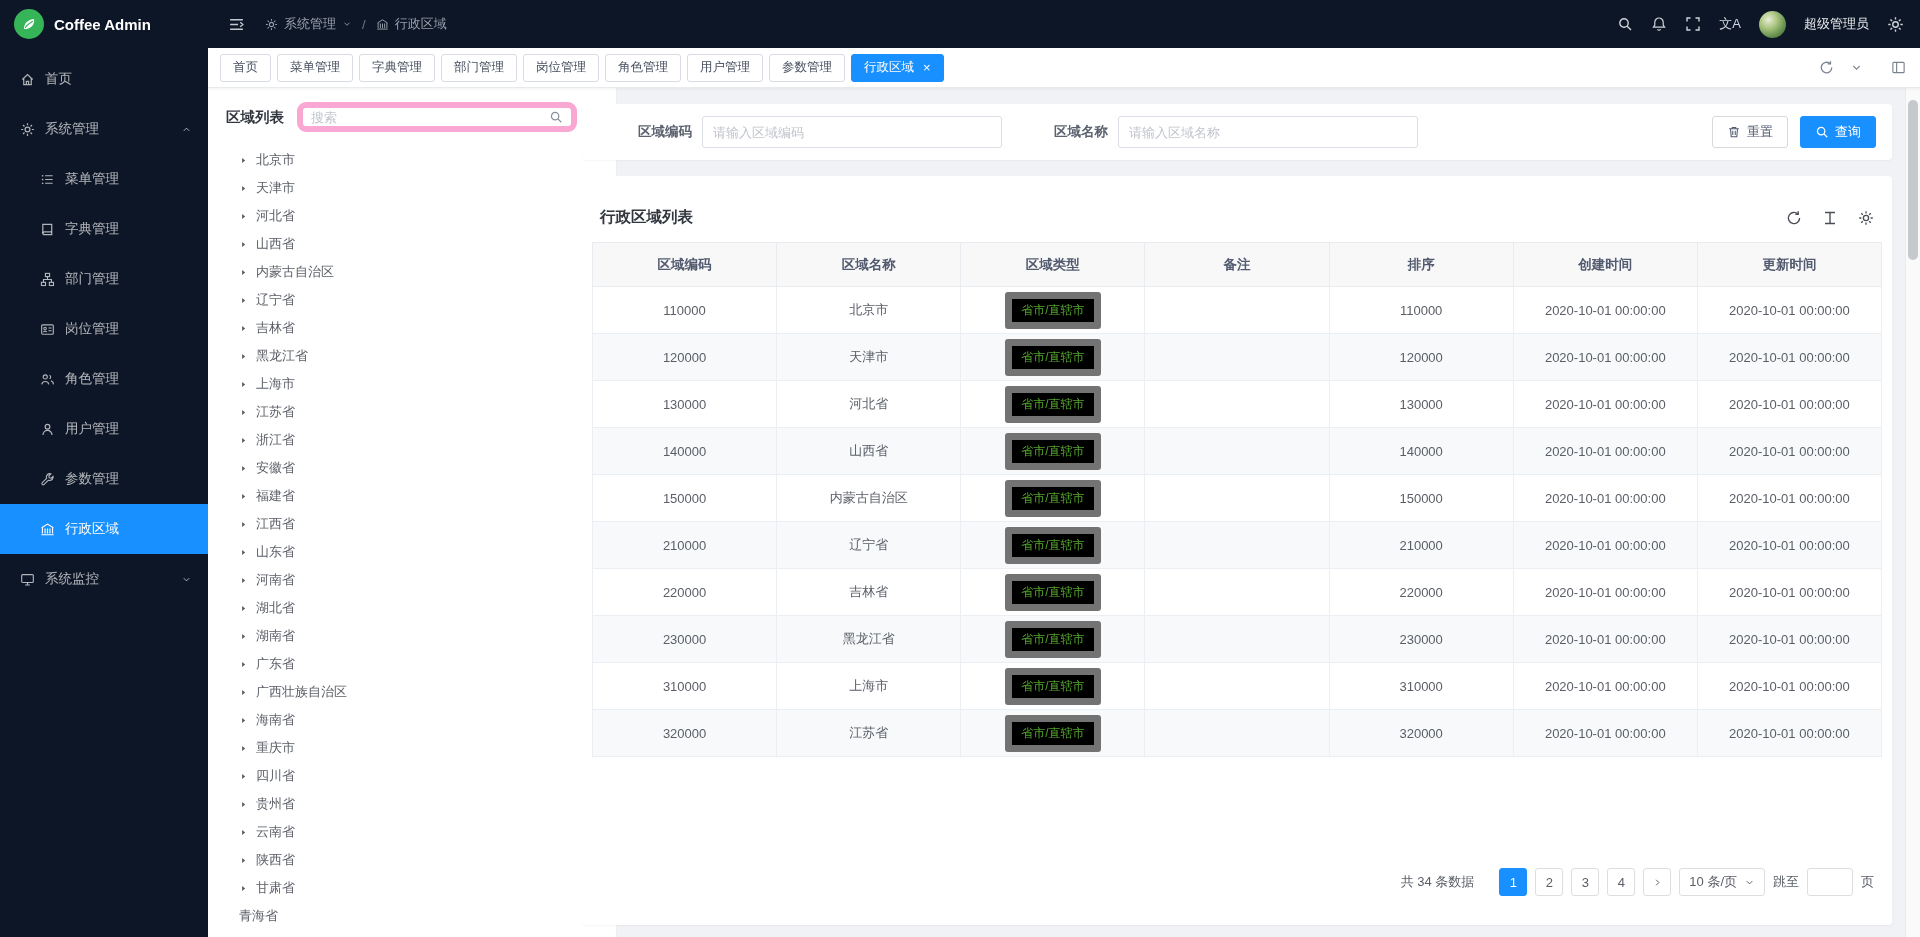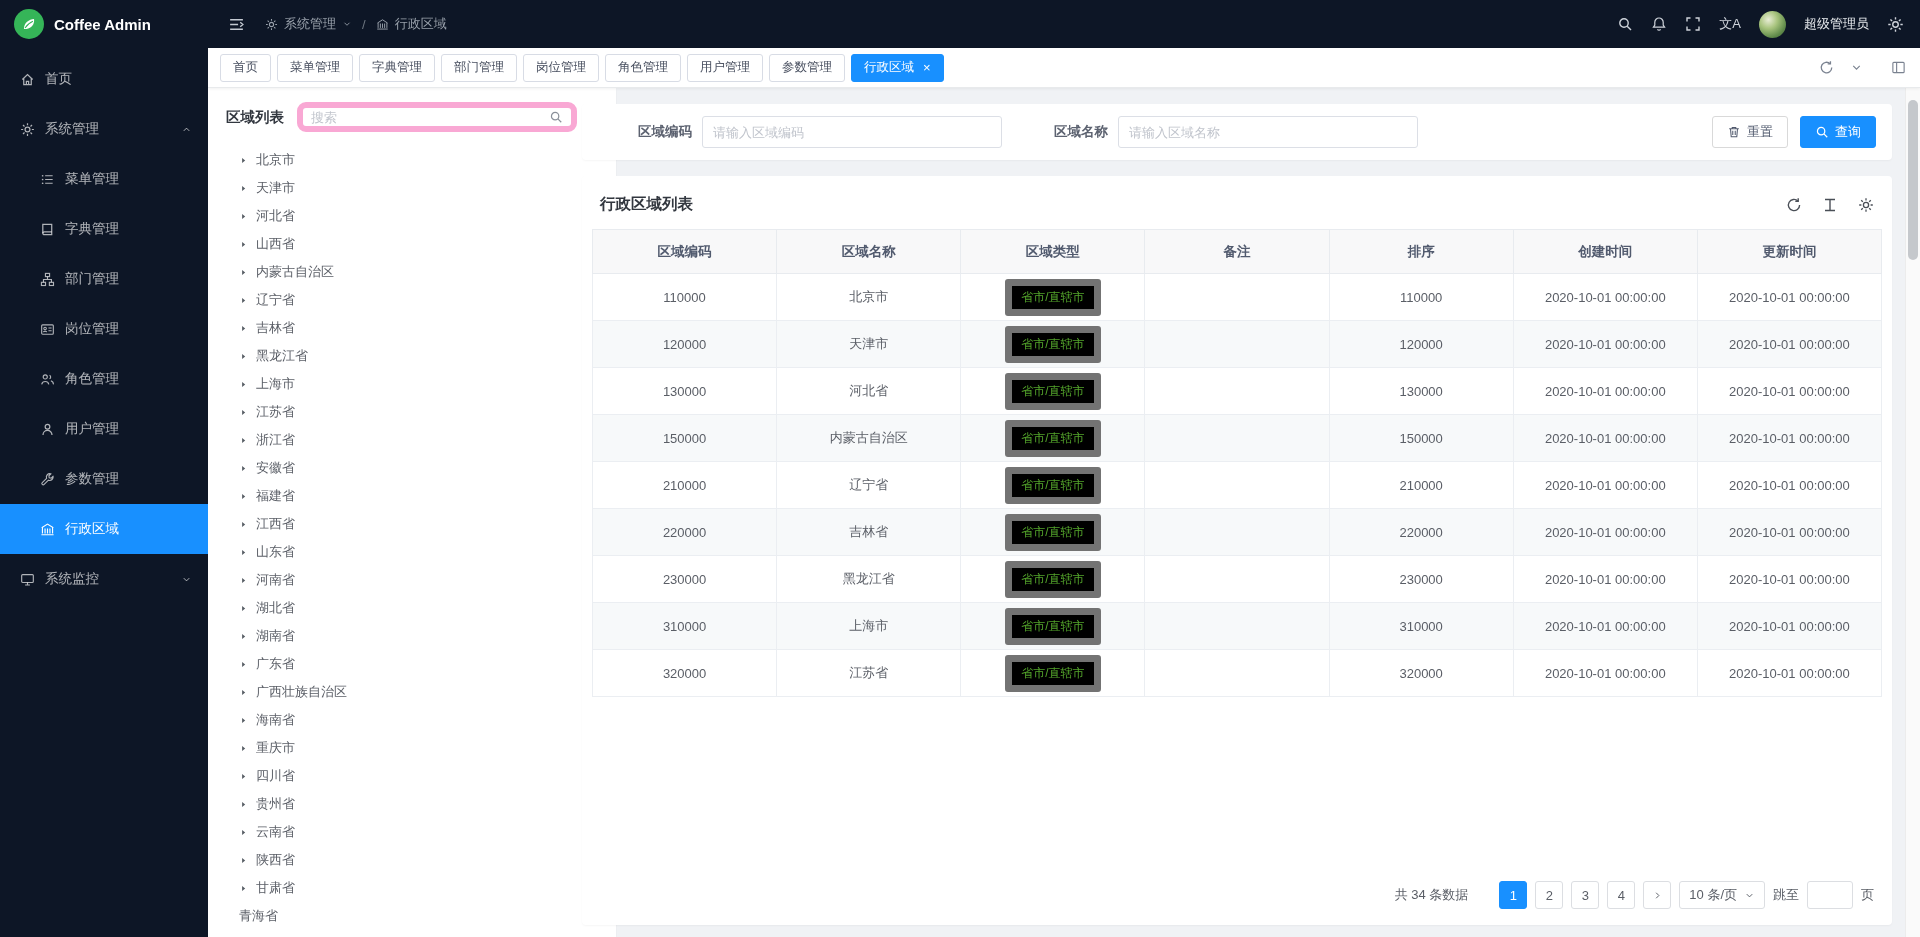--- a/index.html
+++ b/index.html
@@ -59,34 +59,34 @@
   
   .main { position: absolute; left: 582px; top: 88px; width: 1310px; bottom: 0; }
   .filter-card { margin-top: 16px; height: 56px; background: #fff; border-radius: 4px; box-shadow: 0 1px 2px rgba(0,0,0,0.04); display: flex; align-items: center; padding: 0 16px; }
   .f-label { font-weight: bold; color: #5c6270; font-size: 13.5px; margin: 0 10px 0 52px; white-space: nowrap; }
   .f-input { width: 300px; height: 32px; border: 1px solid #dcdfe6; border-radius: 3px; padding: 0 10px; font-size: 13px; color: #606266; outline: none; }
   .f-input::placeholder { color: #c0c4cc; }
   .f-actions { margin-left: auto; display: flex; align-items: center; gap: 12px; }
   .btn { height: 32px; display: inline-flex; align-items: center; gap: 6px; padding: 0 14px; border-radius: 3px; font-size: 13px; cursor: pointer; border: 1px solid #d9d9d9; background: #fff; color: #515a6e; font-family: inherit; }
   .btn.primary { background: #1890ff; border-color: #1890ff; color: #fff; }
 
-  .table-card { margin-top: 16px; background: #fff; border-radius: 4px; box-shadow: 0 1px 2px rgba(0,0,0,0.04); height: 749px; display: flex; flex-direction: column; padding: 1px 10px; }
+  .table-card { margin-top: 16px; background: #fff; border-radius: 4px; box-shadow: 0 1px 2px rgba(0,0,0,0.04); height: 749px; display: flex; flex-direction: column; padding: 14px 10px; }
   .table-head { display: flex; align-items: center; padding: 17px 8px 14px 8px; }
   .table-title { font-weight: bold; font-size: 15.5px; color: #32373f; }
   .table-tools { margin-left: auto; display: flex; align-items: center; gap: 20px; color: #4a4f57; }
   .table-tools .tb-btn { color: #4a4f57; }
 
   table { width: 100%; border-collapse: collapse; table-layout: fixed; }
   th { background: #f8f8f9; height: 44px; font-weight: bold; color: #515a6e; font-size: 13.5px; text-align: center; border: 1px solid #e8ebef; }
   td { height: 47px; text-align: center; color: #5a5e66; font-size: 13px; border: 1px solid #ebeef2; background: #fff; }
   tbody tr:nth-child(even) td { background: #f7f9fa; }
   .badge { display: inline-block; padding: 3px 9px; font-size: 12px; color: #54a52b; border: 7px solid #737373; background: #000000; border-radius: 3px; white-space: nowrap; }
 
   .pager { margin-top: auto; display: flex; align-items: center; justify-content: flex-end; gap: 8px; padding: 10px 8px 15px 8px; color: #5a5e66; font-size: 13px; }
-  .pg-total { margin-right: 23px; white-space: nowrap; }
+  .pg-total { margin-right: 17px; white-space: nowrap; }
   .pg-box { min-width: 28px; height: 28px; border: 1px solid #dcdee2; border-radius: 3px; display: inline-flex; align-items: center; justify-content: center; background: #fff; cursor: pointer; }
   .pg-box.active { background: #1890ff; color: #fff; border-color: #1890ff; }
   .pg-size { width: auto; padding: 0 9px; gap: 7px; color: #5a5e66; }
   .pg-jump-input { width: 46px; height: 28px; border: 1px solid #dcdee2; border-radius: 3px; outline: none; padding: 0 6px; font-size: 13px; }
   .pg-text { white-space: nowrap; font-family: Liberation Serif, serif; }
 
   
   .scrollbar { position: absolute; right: 0; top: 88px; width: 15px; bottom: 0; background: #fafafa; border-left: 1px solid #ececec; z-index: 4; }
   .scroll-thumb { position: absolute; left: 2px; right: 2px; top: 12px; height: 160px; background: #c5c8cc; border-radius: 7px; }
 </style>
@@ -673,20 +673,29 @@
           <tr>
             <td>130000</td>
             <td>河北省</td>
             <td><span class="badge">省市/直辖市</span></td>
             <td></td>
             <td>130000</td>
             <td>2020-10-01 00:00:00</td>
             <td>2020-10-01 00:00:00</td>
           </tr>
 
+          <tr>
+            <td>140000</td>
+            <td>山西省</td>
+            <td><span class="badge">省市/直辖市</span></td>
+            <td></td>
+            <td>140000</td>
+            <td>2020-10-01 00:00:00</td>
+            <td>2020-10-01 00:00:00</td>
+          </tr>
 
           <tr>
             <td>150000</td>
             <td>内蒙古自治区</td>
             <td><span class="badge">省市/直辖市</span></td>
             <td></td>
             <td>150000</td>
             <td>2020-10-01 00:00:00</td>
             <td>2020-10-01 00:00:00</td>
           </tr>

